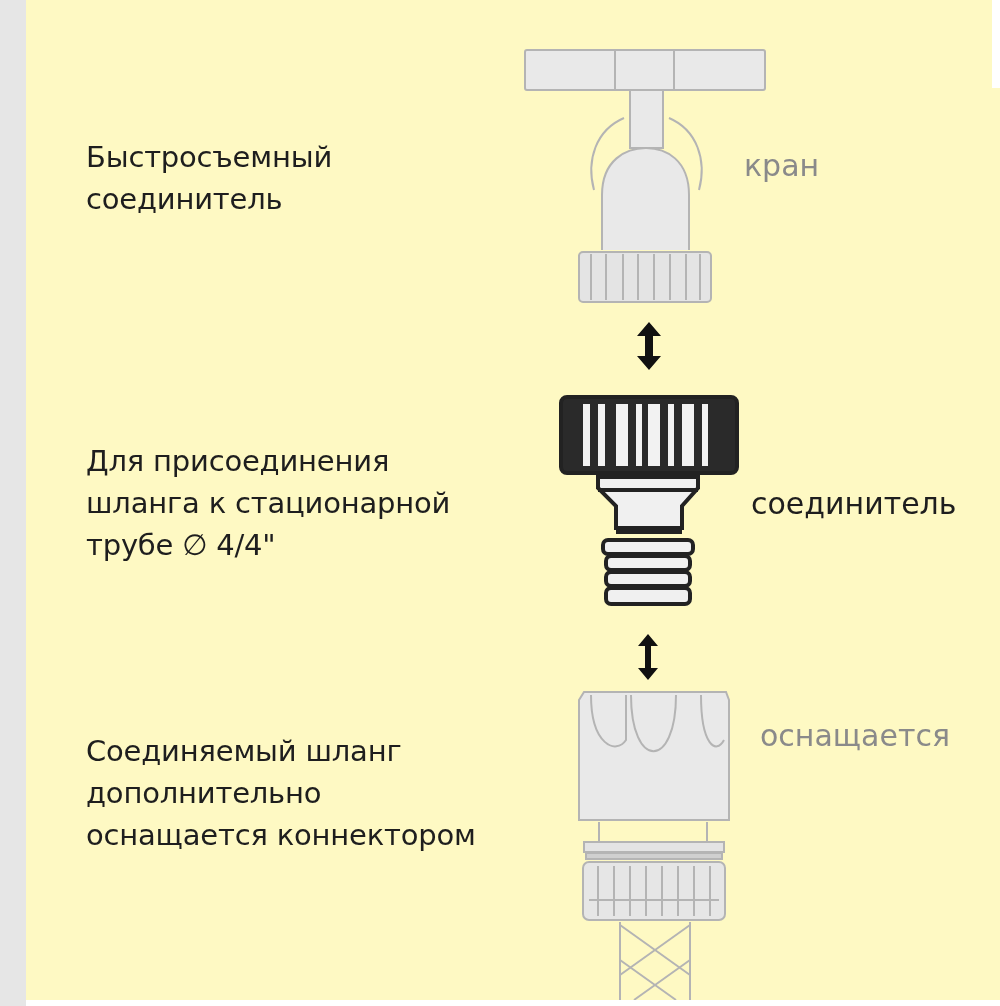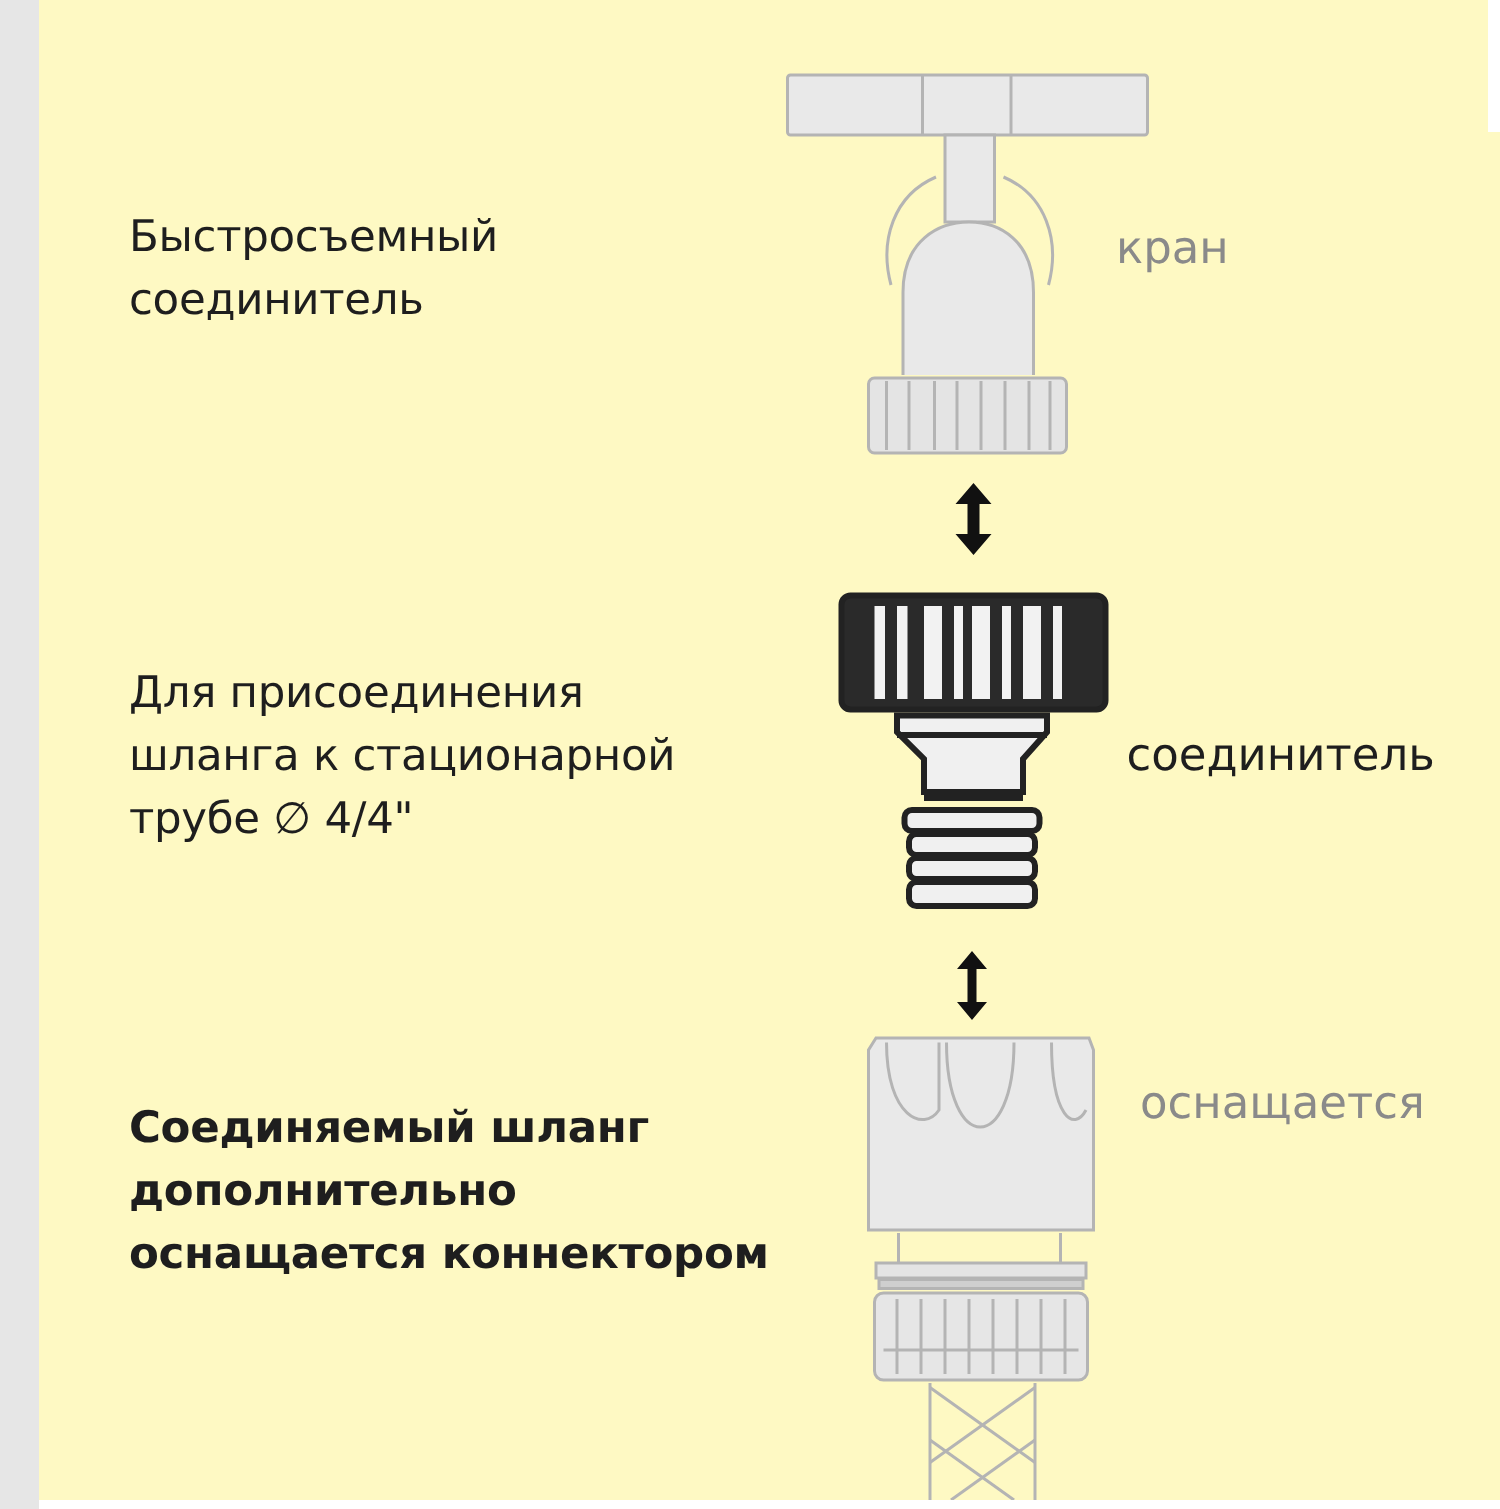--- a/index.html
+++ b/index.html
@@ -31,21 +31,21 @@
 </head>
 <body>
 
 <div class="canvas">
 
   <div class="desc" style="top:136px;">Быстросъемный
 соединитель</div>
   <div class="desc" style="top:440px;">Для присоединения
 шланга к стационарной
 трубе ∅ 4/4"</div>
-  <div class="desc" style="top:730px;font-weight:bold;">Соединяемый шланг
+  <div class="desc" style="top:730px;">Соединяемый шланг
 дополнительно
 оснащается коннектором</div>
 
   <div class="label muted" style="left:718px; top:148px;">кран</div>
   <div class="label dark" style="left:725px; top:486px;">соединитель</div>
   <div class="label muted" style="left:734px; top:718px;">оснащается</div>
 
   <svg class="diagram" width="1000" height="1006" viewBox="0 0 1000 1006" xmlns="http://www.w3.org/2000/svg">
 
     <g fill="none" stroke="#b4b4b4" stroke-width="2">

